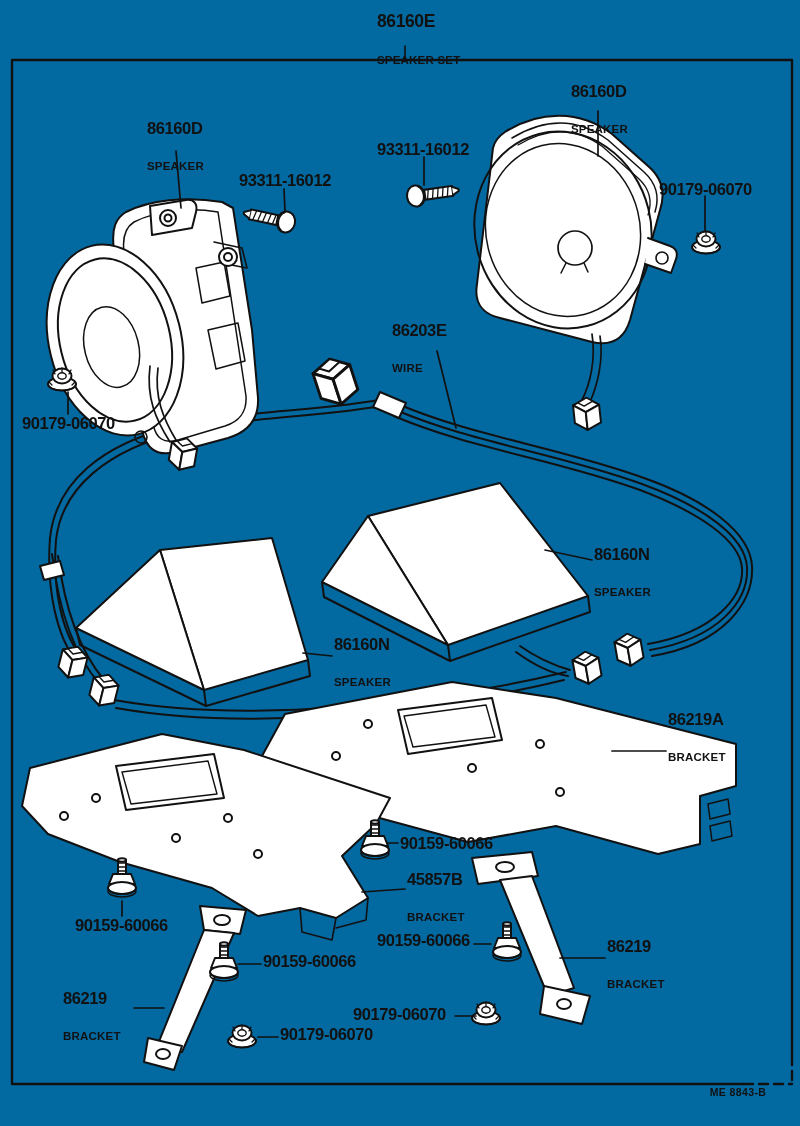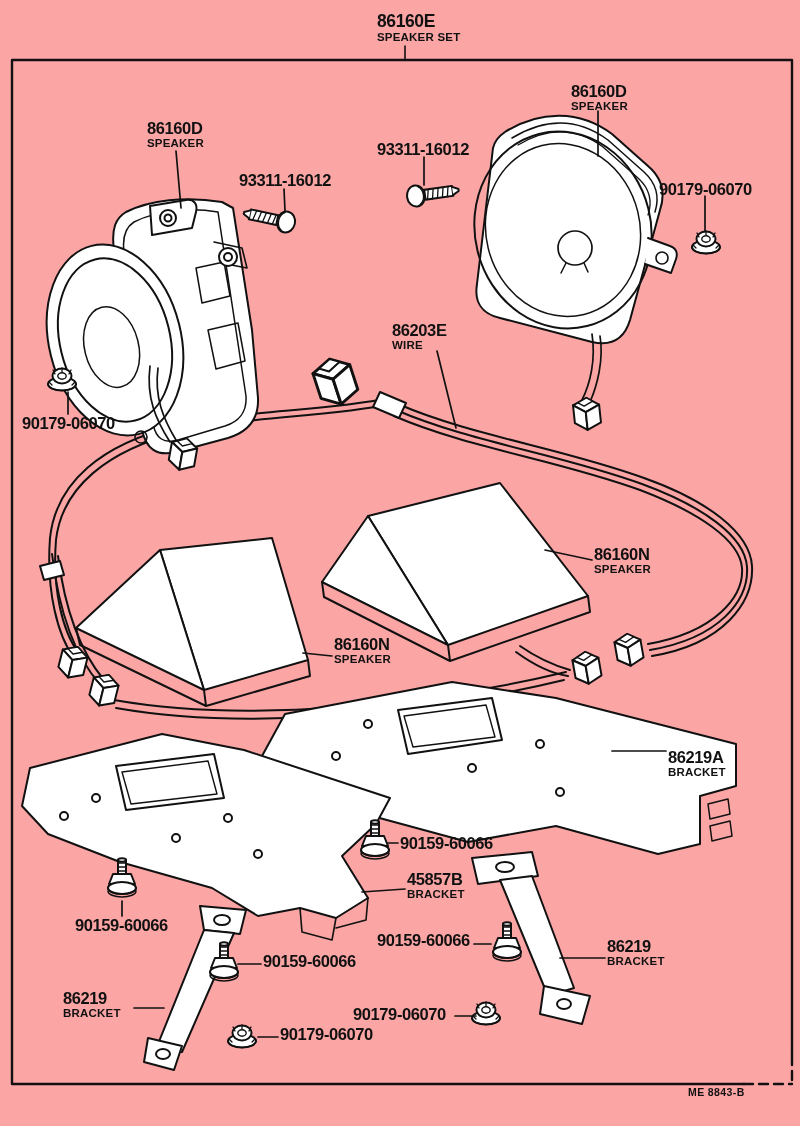--- a/index.html
+++ b/index.html
@@ -1,24 +1,24 @@
 <!DOCTYPE html>
 <html><head>
 <meta charset="utf-8">
 <style>
   html,body{margin:0;padding:0;background:#fff;}
-  #page{position:relative;width:800px;height:1126px;background:#fca5a5;overflow:hidden;
+  #page{position:relative;width:800px;height:1126px;background:#0369a1;overflow:hidden;
         font-family:"Liberation Sans",sans-serif;color:#111;}
   #art{position:absolute;left:0;top:0;}
   .plabel{position:absolute;white-space:nowrap;}
   .pcode{display:block;font:700 16.5px/1.02 "Liberation Sans",sans-serif;letter-spacing:-0.4px;color:#111;}
-  .pname{display:block;font:700 11.5px/1.05 "Liberation Sans",sans-serif;letter-spacing:0.2px;color:#111;}
+  .pname{display:block;font:700 11.5px/1.05 "Liberation Sans",sans-serif;letter-spacing:0.2px;color:#111;margin-top:23px;}
   .title-block{position:absolute;left:377px;top:13px;}
   .title-block .pcode{font-size:17.5px;}
-  .footer-ref{position:absolute;left:688px;top:1087px;width:100px;text-align:left;
+  .footer-ref{position:absolute;left:688px;top:1087px;width:100px;text-align:center;
               font:700 10.5px/1.1 "Liberation Sans",sans-serif;letter-spacing:0.4px;color:#111;}
 </style>
 </head>
 <body>
 
 <div id="page">
 
   <svg id="art" width="800" height="1126" viewBox="0 0 800 1126" stroke="#111" fill="none" stroke-width="2" stroke-linejoin="round" stroke-linecap="round">
 
     <defs>
@@ -233,21 +233,21 @@
     <span class="pcode">90179-06070</span>
   </div>
   <div class="plabel" style="left:594px;top:546px">
     <span class="pcode">86160N</span>
     <span class="pname">SPEAKER</span>
   </div>
   <div class="plabel" style="left:334px;top:636px">
     <span class="pcode">86160N</span>
     <span class="pname">SPEAKER</span>
   </div>
-  <div class="plabel" style="left:668px;top:749px">
+  <div class="plabel" style="left:668px;top:711px">
     <span class="pcode">86219A</span>
     <span class="pname">BRACKET</span>
   </div>
   <div class="plabel" style="left:400px;top:835px">
     <span class="pcode">90159-60066</span>
   </div>
   <div class="plabel" style="left:407px;top:871px">
     <span class="pcode">45857B</span>
     <span class="pname">BRACKET</span>
   </div>

